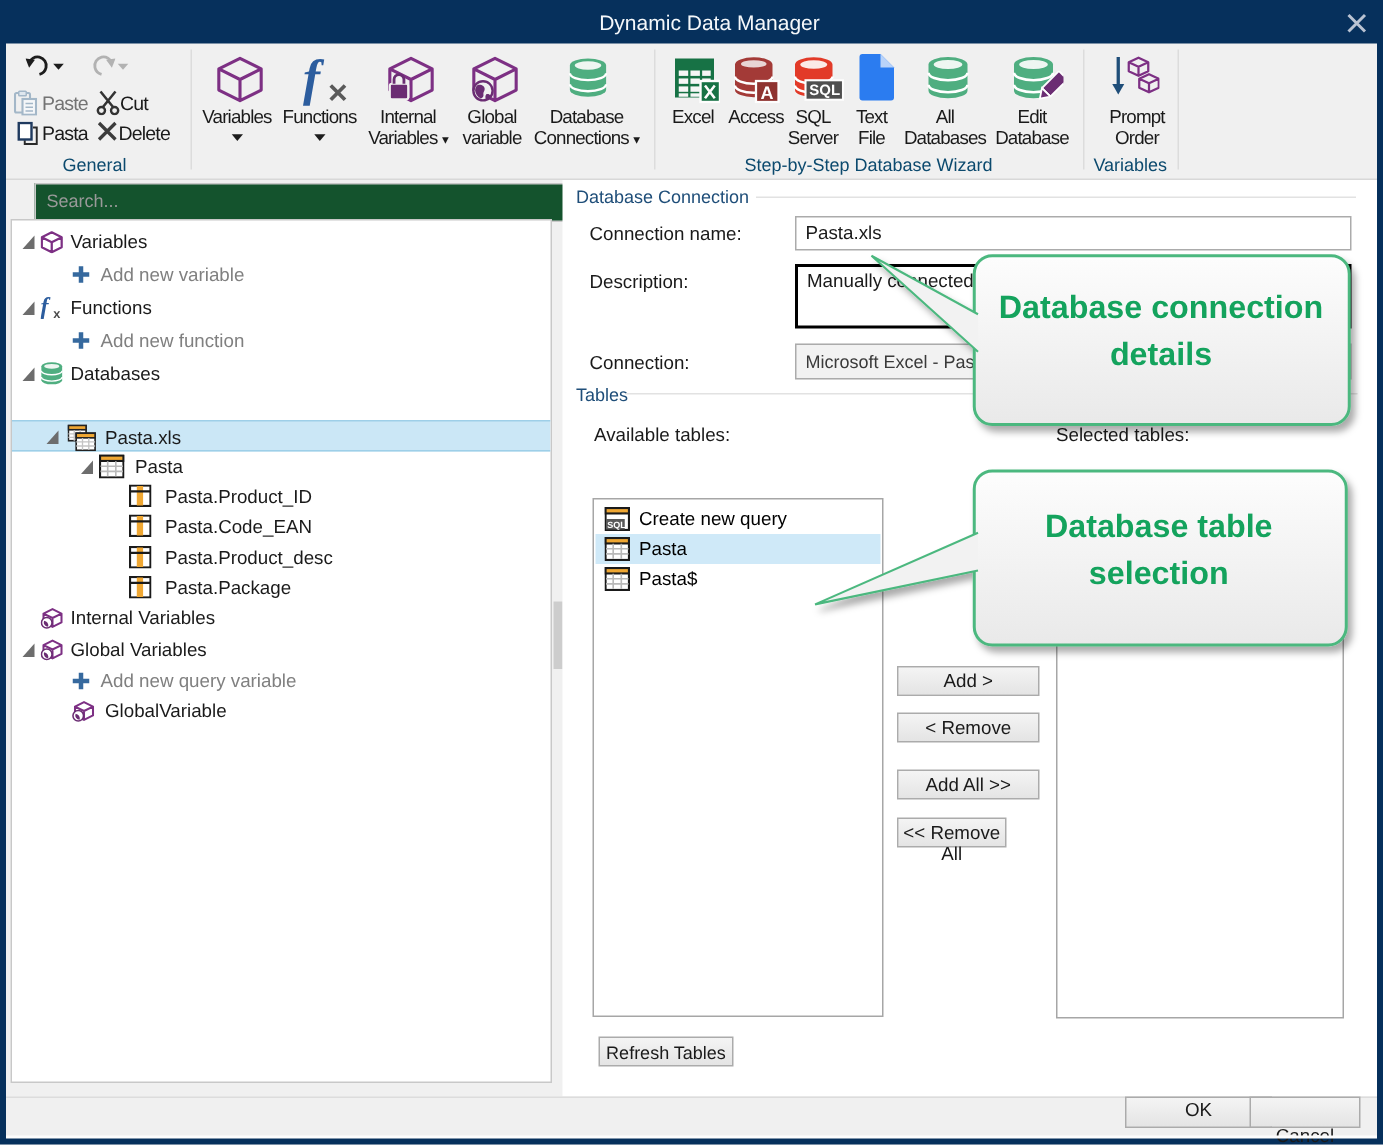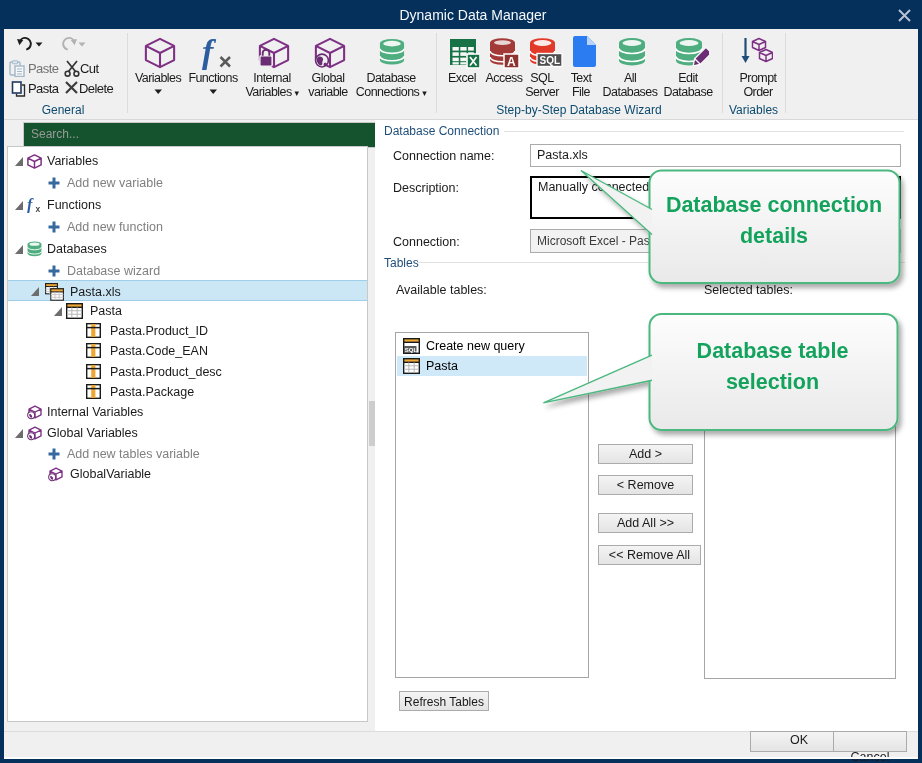--- a/index.html
+++ b/index.html
@@ -239,26 +239,20 @@
       <svg class="exp" style="left:6px">
           <polygon points="9,1 9,10 1,10" fill="#6d6d6d"></polygon>
         </svg>
       <svg class="abs" style="left:19px;top:2px" width="15" height="16" viewBox="0 0 28 30">
         <path d="M1,6 a13,5 0 0 1 26,0 v17.5 a13,5 0 0 1 -26,0 z" fill="#4fae80"></path>
         <ellipse cx="14" cy="6" rx="9.5" ry="3" fill="#eef6f1"></ellipse>
         <path d="M1,11.5 a13,5 0 0 0 26,0 M1,19.5 a13,5 0 0 0 26,0" fill="none" stroke="#fff" stroke-width="1.7"></path>
       </svg>
       <span class="txt" style="left:39px">Databases</span>
     </div>
-    <div class="trow" style="top:114px">
-      <svg class="abs" style="left:40px;top:4px" width="12" height="12">
-          <path d="M6,0.5 v11 M0.5,6 h11" stroke="#36699e" stroke-width="3"></path>
-        </svg>
-      <span class="txt gray" style="left:59px">Database wizard</span>
-    </div>
     <div class="trow seltd" style="top:133px;height:21px">
       <svg class="exp" style="left:22px">
           <polygon points="9,1 9,10 1,10" fill="#6d6d6d"></polygon>
         </svg>
       <svg class="abs" style="left:37px;top:2px" width="19" height="18" viewBox="0 0 19 18">
         <g>
             <rect x="0.6" y="0.6" width="11.8" height="10.2" fill="#fff" stroke="#222" stroke-width="1.1"></rect>
             <rect x="0.6" y="0.6" width="11.8" height="2.9" fill="#efa733" stroke="#222" stroke-width="1.1"></rect>
             <path d="M4.5,3.8 v7 M8.4,3.8 v7 M0.6,6.2 h11.8 M0.6,8.6 h11.8" stroke="#c4c4c4" stroke-width="0.9"></path>
           </g>
@@ -329,21 +323,21 @@
         <path d="M10,2.6 L17.5,6.3 L17.5,13.7 L10,17.4 L2.5,13.7 L2.5,6.3 Z M2.5,6.3 L10,10 L17.5,6.3 M10,10 L10,17.4" fill="none" stroke="#7d3084" stroke-width="1.7" stroke-linejoin="round"></path>
         <circle cx="5.2" cy="14" r="4.4" fill="#fff" stroke="#6b2d73" stroke-width="1.3"></circle>
         <path d="M3,12.2 a4,4 0 0 1 3.4,5 a3.6,3.6 0 0 1 -3.4,-5" fill="#6b2d73"></path>
       </svg>
       <span class="txt" style="left:39px">Global Variables</span>
     </div>
     <div class="trow" style="top:297px">
       <svg class="abs" style="left:40px;top:4px" width="12" height="12">
           <path d="M6,0.5 v11 M0.5,6 h11" stroke="#36699e" stroke-width="3"></path>
         </svg>
-      <span class="txt gray" style="left:59px">Add new tables variable</span>
+      <span class="txt gray" style="left:59px">Add new query variable</span>
     </div>
     <div class="trow" style="top:317px">
       <svg class="abs" style="left:40px;top:2px" width="16" height="16" viewBox="0 0 20 20">
         <path d="M10,2.6 L17.5,6.3 L17.5,13.7 L10,17.4 L2.5,13.7 L2.5,6.3 Z M2.5,6.3 L10,10 L17.5,6.3 M10,10 L10,17.4" fill="none" stroke="#7d3084" stroke-width="1.7" stroke-linejoin="round"></path>
         <circle cx="5.2" cy="14" r="4.4" fill="#fff" stroke="#6b2d73" stroke-width="1.3"></circle>
         <path d="M3,12.2 a4,4 0 0 1 3.4,5 a3.6,3.6 0 0 1 -3.4,-5" fill="#6b2d73"></path>
       </svg>
       <span class="txt" style="left:62px">GlobalVariable</span>
     </div>
   </div>
@@ -372,26 +366,34 @@
         <span class="abs" style="left:29px;top:3px;font-size:12.5px">Create new query</span>
       </div>
       <div class="abs" style="left:1px;top:23px;width:190px;height:20px;background:#cfe9f8">
         <svg class="abs" style="left:6px;top:2px" width="17" height="16" viewBox="0 0 17 16">
           <rect x="0.7" y="0.7" width="15.6" height="14.6" fill="#fff" stroke="#1a1a1a" stroke-width="1.4"></rect>
           <rect x="0.7" y="0.7" width="15.6" height="3.6" fill="#efa733" stroke="#1a1a1a" stroke-width="1.4"></rect>
           <path d="M5.8,4.5 v10 M11.2,4.5 v10 M1,7.8 h15 M1,11.2 h15" stroke="#b9b9b9" stroke-width="1.1"></path>
         </svg>
         <span class="abs" style="left:29px;top:3px;font-size:12.5px">Pasta</span>
       </div>
+      <div class="abs" style="left:1px;top:43px;width:190px;height:20px">
+        <svg class="abs" style="left:6px;top:2px" width="17" height="16" viewBox="0 0 17 16">
+          <rect x="0.7" y="0.7" width="15.6" height="14.6" fill="#fff" stroke="#1a1a1a" stroke-width="1.4"></rect>
+          <rect x="0.7" y="0.7" width="15.6" height="3.6" fill="#efa733" stroke="#1a1a1a" stroke-width="1.4"></rect>
+          <path d="M5.8,4.5 v10 M11.2,4.5 v10 M1,7.8 h15 M1,11.2 h15" stroke="#b9b9b9" stroke-width="1.1"></path>
+        </svg>
+        <span class="abs" style="left:29px;top:3px;font-size:12.5px">Pasta$</span>
+      </div>
     </div>
     <div class="abs" style="left:329px;top:212px;width:192px;height:347px;background:#fff;border:1px solid #a6a6a6"></div>
     <div class="btn" style="left:223px;top:324px;width:95px;height:20px;padding-top:2px">Add &gt;</div>
     <div class="btn" style="left:223px;top:355px;width:95px;height:20px;padding-top:2px">&lt; Remove</div>
     <div class="btn" style="left:223px;top:393px;width:95px;height:20px;padding-top:2px">Add All &gt;&gt;</div>
-    <div class="btn" style="left:223px;top:425px;width:103px;height:20px;padding-top:2px">&lt;&lt; Remove All</div>
+    <div class="btn" style="left:223px;top:425px;width:73px;height:20px;padding-top:2px">&lt;&lt; Remove All</div>
     <div class="btn" style="left:24px;top:571px;width:90px;height:20px;padding-top:3px;font-size:12px">Refresh Tables</div>
   </div>
 </div>
 
 <div id="footer" class="abs"></div>
 <div class="btn" style="left:750px;top:731px;width:98px;height:21px;padding-top:1px">OK</div>
 <div class="btn" style="left:833px;top:731px;width:74px;height:21px;padding-top:18px">Cancel</div>
 <div id="botline" class="abs"></div>
 
 <svg class="abs" style="left:0;top:0;pointer-events:none" width="922" height="763" viewBox="0 0 922 763">

